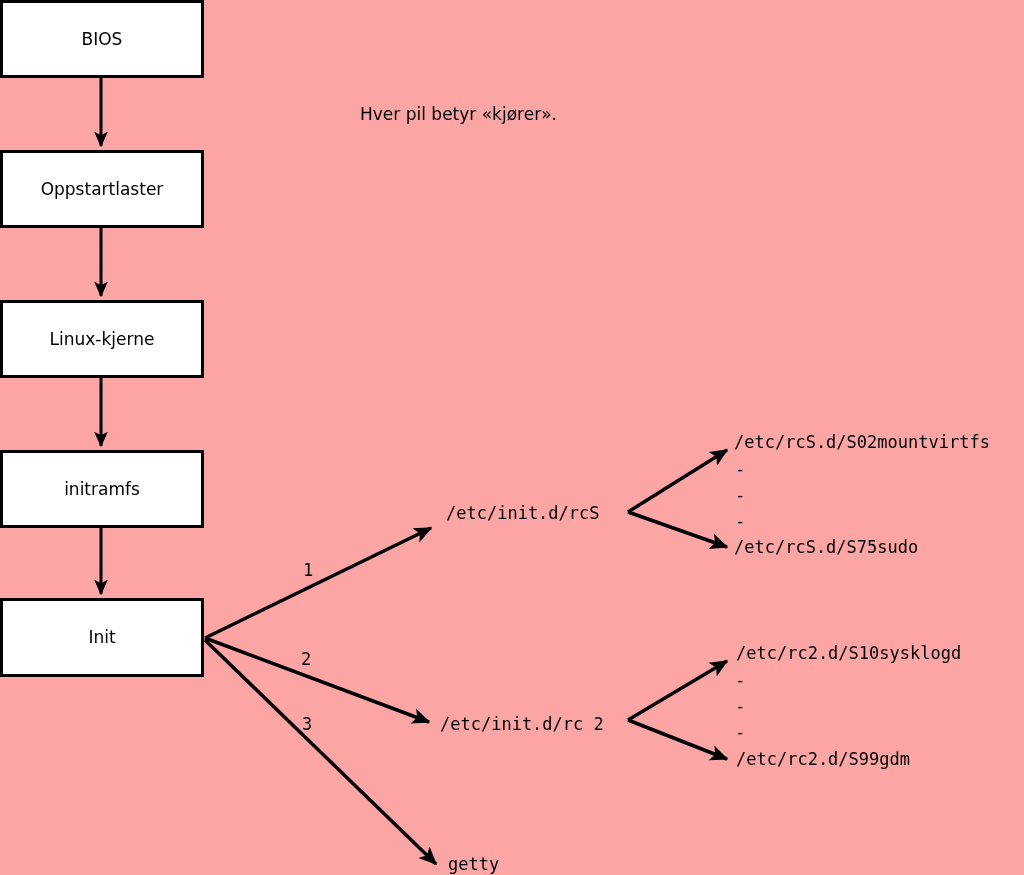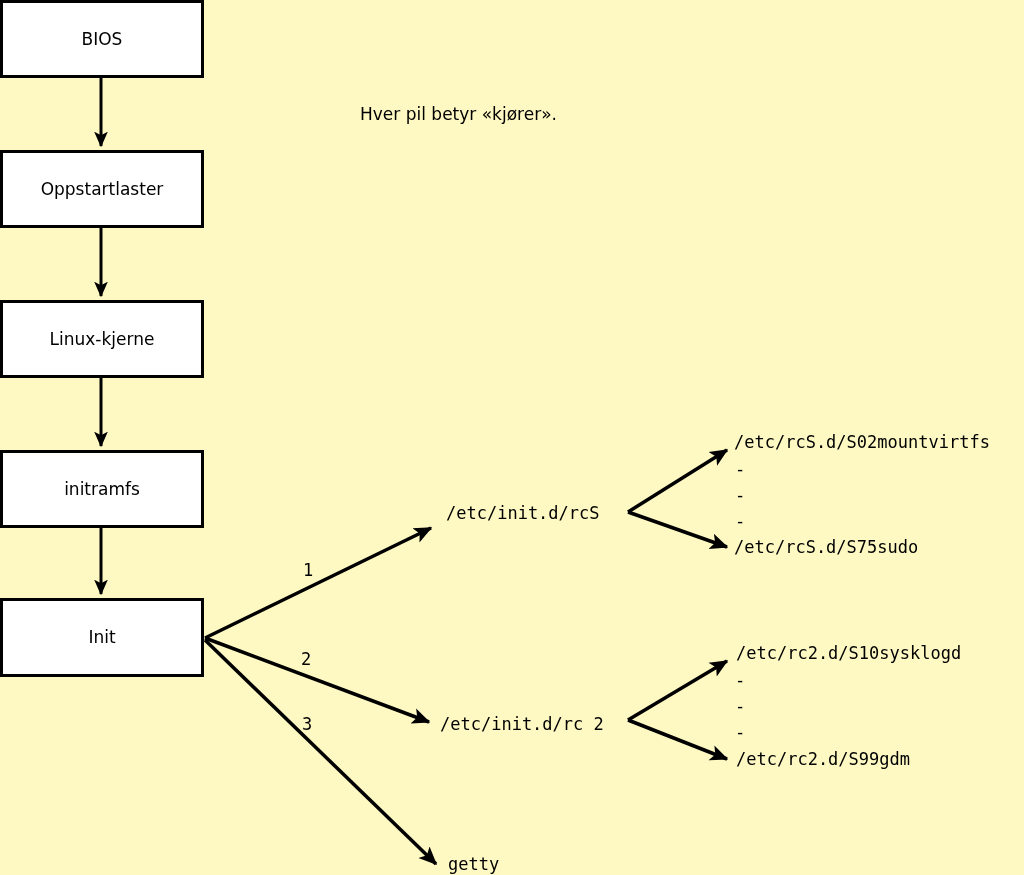--- a/index.html
+++ b/index.html
@@ -4,21 +4,21 @@
 <style>
   html, body {
     margin: 0;
     padding: 0;
     background: #ffffff;
   }
   #canvas {
     position: relative;
     width: 1024px;
     height: 875px;
-    background: #fef9c3;
+    background: #fca5a5;
     overflow: hidden;
     font-family: "DejaVu Sans", sans-serif;
   }
   #diagram-svg {
     position: absolute;
     left: 0;
     top: 0;
     width: 1024px;
     height: 875px;
   }

